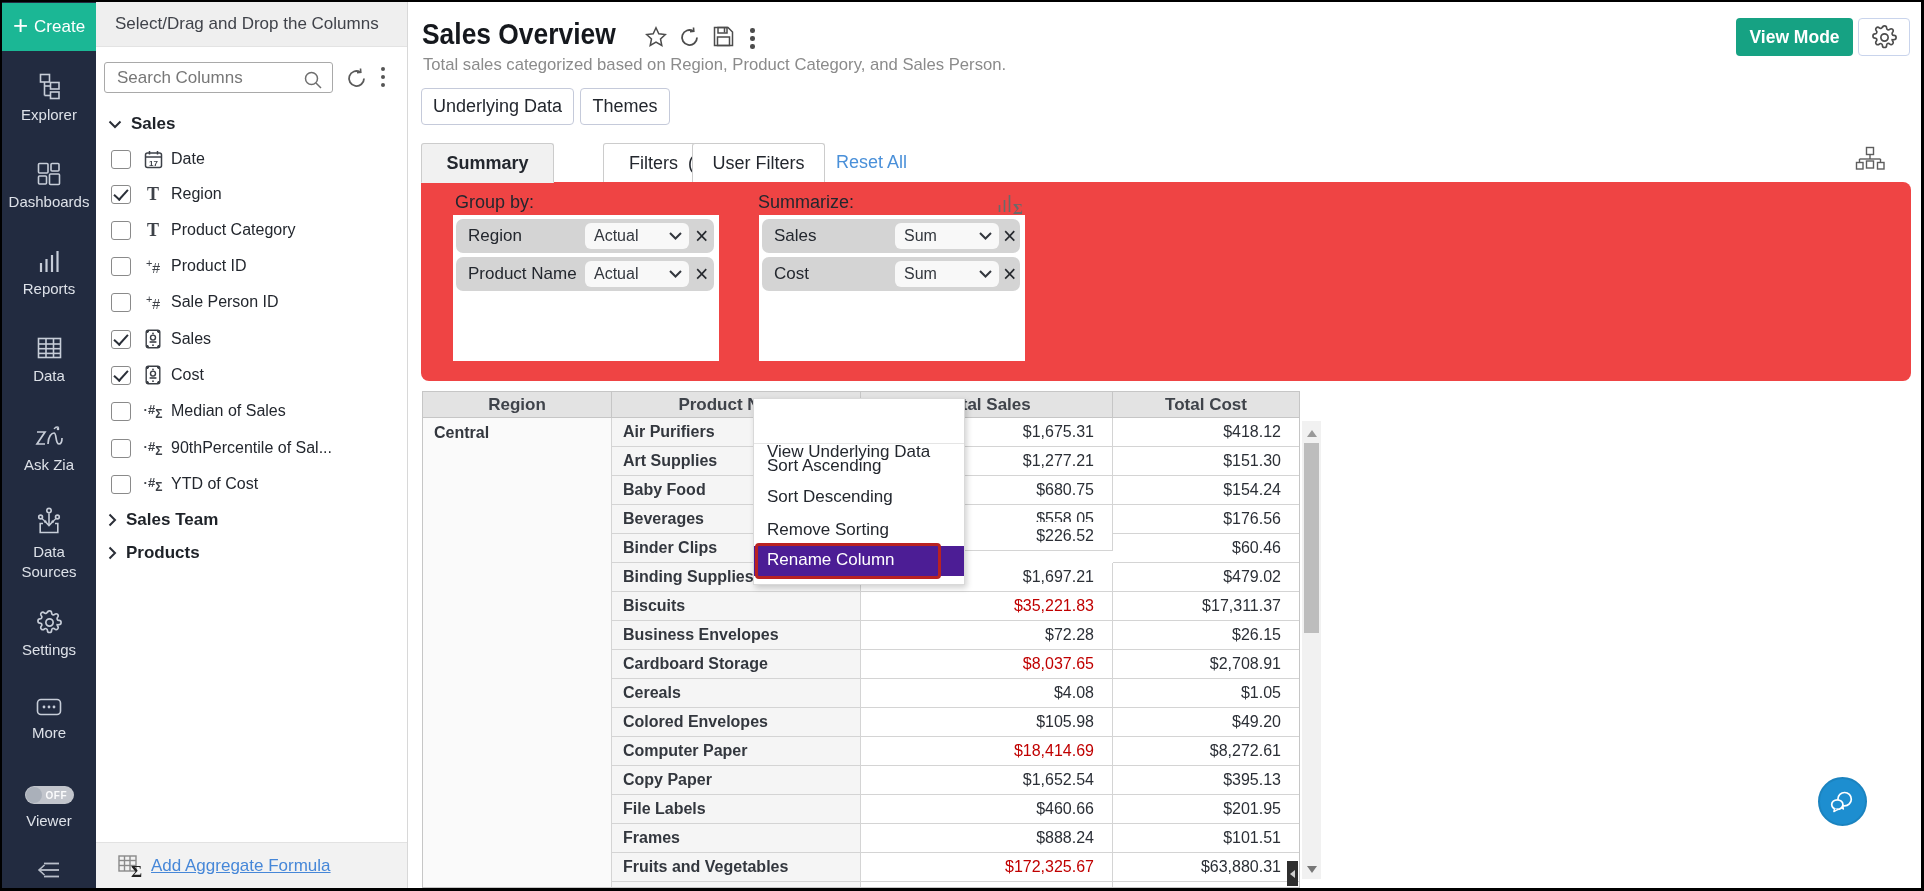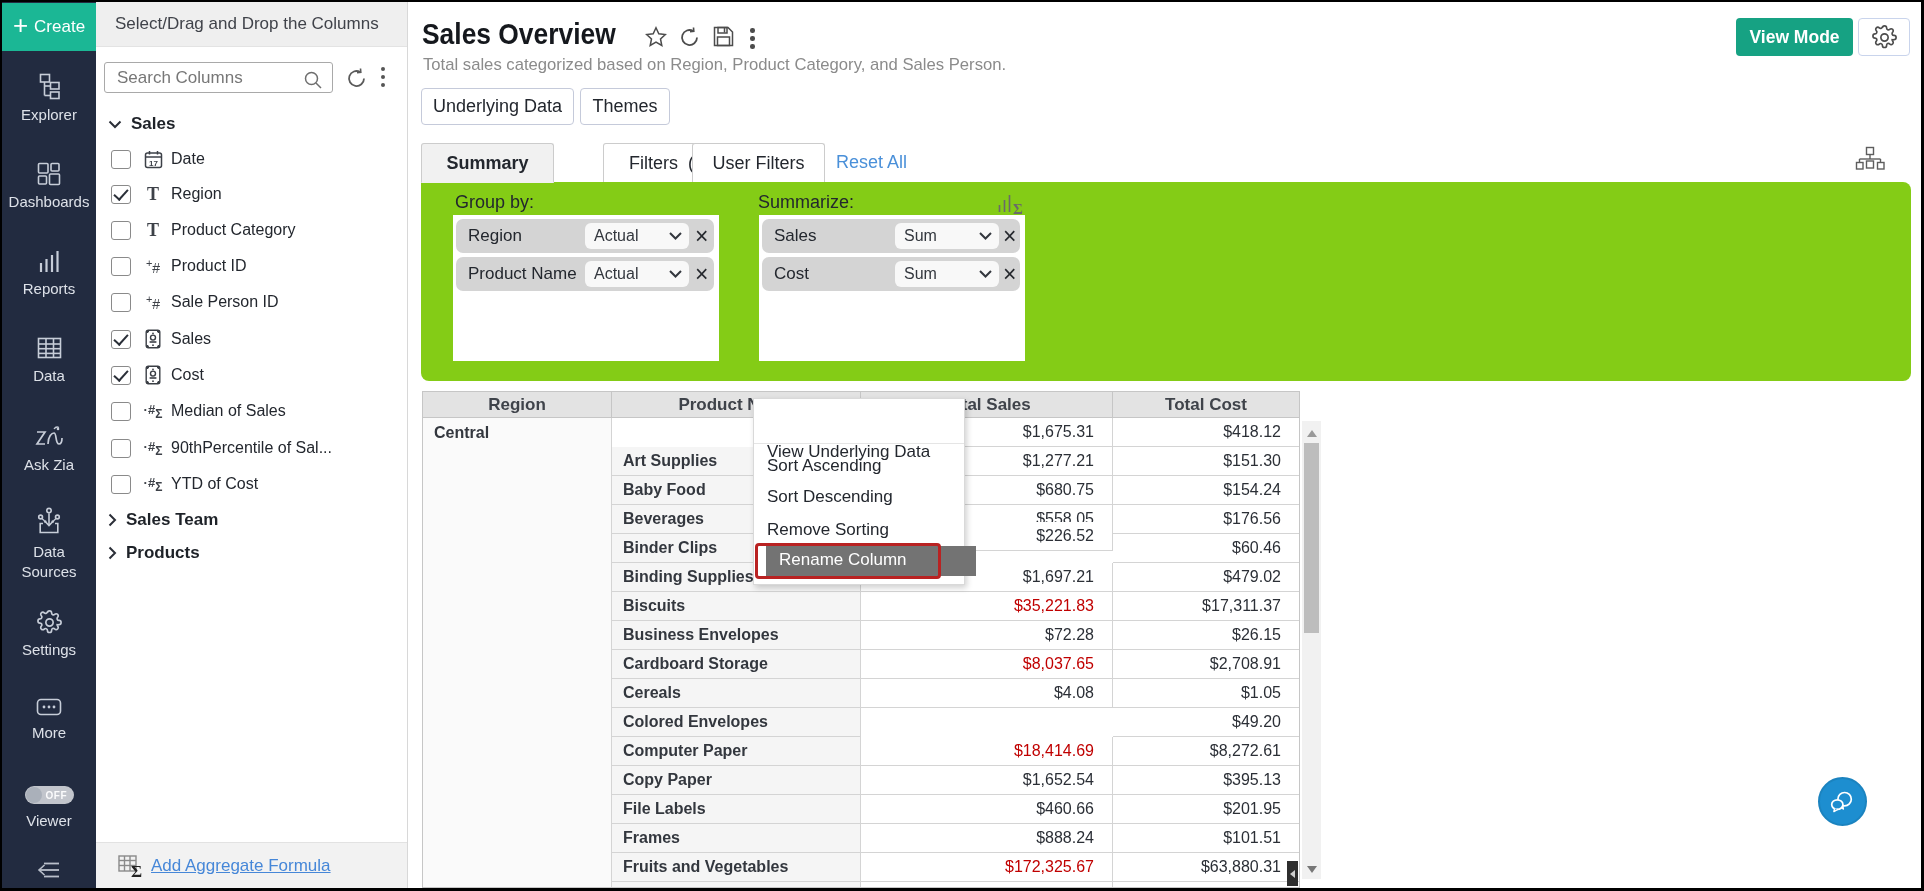--- a/index.html
+++ b/index.html
@@ -35,21 +35,21 @@
 #title{position:absolute;left:13px;top:15px;font-size:30px;transform:scaleX(0.88);transform-origin:left top;white-space:nowrap;font-weight:bold;color:#15181d;}
 #subtitle{position:absolute;left:14px;top:53px;font-size:17px;transform:scaleX(0.98);transform-origin:left top;white-space:nowrap;color:#8b8b8b;}
 .btn{position:absolute;height:37px;border:1px solid #c5cada;border-radius:4px;background:#fff;color:#23272e;
   font-size:18px;display:flex;align-items:center;justify-content:center;}
 #viewmode{position:absolute;left:1327px;top:16px;width:117px;height:38px;background:#16a283;border-radius:4px;
   color:#fff;font-size:17.5px;font-weight:bold;display:flex;align-items:center;justify-content:center;}
 #gearbtn{position:absolute;left:1449px;top:16px;width:52px;height:38px;border:1px solid #c9d4ec;border-radius:4px;background:#fff;
   display:flex;align-items:center;justify-content:center;}
 .tab{position:absolute;top:141px;height:40px;border:1px solid #ccc;border-bottom:none;border-radius:3px 3px 0 0;
   background:#fff;font-size:18px;color:#23272e;display:flex;align-items:center;justify-content:center;}
-#graypanel{position:absolute;left:12px;top:180px;width:1490px;height:199px;background:#84cc16;border-radius:0 8px 8px 8px;}
+#graypanel{position:absolute;left:12px;top:180px;width:1490px;height:199px;background:#ef4444;border-radius:0 8px 8px 8px;}
 .gplabel{font-size:18px;color:#23272e;position:absolute;}
 .whitebox{position:absolute;top:33px;width:266px;height:146px;background:#fff;}
 .pill{position:absolute;left:3px;width:258px;height:34px;background:#d4d4d4;border-radius:7px;display:flex;align-items:center;font-size:17px;color:#23272e;}
 .pill .pname{margin-left:12px;}
 .psel{position:absolute;width:104px;height:26px;background:#f8f8f8;border-radius:6px;font-size:16px;color:#33373e;display:flex;align-items:center;padding-left:9px;}
 .psel svg{position:absolute;right:7px;}
 .px{position:absolute;font-size:23px;color:#26292e;font-weight:normal;line-height:23px;}
 
 #tbl{position:absolute;left:13px;top:389px;width:878px;border:1px solid #c6c6c6;}
 .th{position:absolute;top:0;height:26px;background:#e3e3e3;border-right:1px solid #c6c6c6;
@@ -58,21 +58,21 @@
   display:flex;align-items:center;}
 .pn{background:#f5f5f5;font-weight:bold;color:#33373e;padding-left:11px;}
 .val{background:#fff;color:#2b2f36;justify-content:flex-end;padding-right:18px;}
 .val.red{color:#c00000;}
 #regioncell{position:absolute;background:#fafafa;border-right:1px solid #d4d4d4;font-weight:bold;color:#33373e;font-size:16px;padding-left:11px;padding-top:6px;}
 
 #vsb{position:absolute;left:893px;top:419px;width:19px;height:458px;background:#f1f1f1;}
 
 #ctxmenu{position:absolute;left:344px;top:396px;width:212px;height:187px;background:#fff;border:1px solid #d9d9d9;box-shadow:2px 3px 6px rgba(0,0,0,0.18);z-index:40;}
 .mi{position:absolute;left:0;width:100%;height:30px;display:flex;align-items:center;padding-left:13px;font-size:17px;color:#23272e;}
-#renitem{position:absolute;left:12px;top:147px;width:100%;height:30px;background:#737373;}
+#renitem{position:absolute;left:0;top:147px;width:100%;height:30px;background:#4c1d95;}
 #redbox{position:absolute;left:1px;top:144px;width:186px;height:36px;border:3px solid #b92222;border-radius:4px;z-index:42;}
 #renitem span{position:absolute;left:13px;top:4px;color:#fff;font-size:17px;}
 
 #chat{position:absolute;left:1818px;top:777px;width:49px;height:49px;border-radius:50%;background:#1d8ed0;border:2px solid #1b83bf;z-index:50;
  display:flex;align-items:center;justify-content:center;}
 </style>
 </head>
 <body>
 
 <div class="fr" style="left:0;top:0;width:1924px;height:2px;"></div>
@@ -344,20 +344,21 @@
         <div class="px" style="left:241px;top:6px;">×</div>
         </div>
     </div>
   </div>
   <div id="tbl" style="height:497px;overflow:hidden;">
     <div class="th" style="left:0;width:189px;border-bottom:1px solid #c6c6c6;">Region</div>
     <div class="th" style="left:189px;width:249px;border-bottom:1px solid #c6c6c6;">Product Name</div>
     <div class="th" style="left:438px;width:252px;border-bottom:1px solid #c6c6c6;">Total Sales</div>
     <div class="th" style="left:690px;width:186px;border-right:none;border-bottom:1px solid #c6c6c6;">Total Cost</div>
     <div id="regioncell" style="left:0;top:26px;width:189px;height:493px;">Central</div>
+    <div class="cell pn" style="left:189px;top:26px;width:249px;">Air Purifiers</div>
     <div class="cell val" style="left:438px;top:26px;width:252px;">$1,675.31</div>
     <div class="cell val" style="left:690px;top:26px;width:186px;border-right:none;">$418.12</div>
     <div class="cell pn" style="left:189px;top:55px;width:249px;">Art Supplies</div>
     <div class="cell val" style="left:438px;top:55px;width:252px;">$1,277.21</div>
     <div class="cell val" style="left:690px;top:55px;width:186px;border-right:none;">$151.30</div>
     <div class="cell pn" style="left:189px;top:84px;width:249px;">Baby Food</div>
     <div class="cell val" style="left:438px;top:84px;width:252px;">$680.75</div>
     <div class="cell val" style="left:690px;top:84px;width:186px;border-right:none;">$154.24</div>
     <div class="cell pn" style="left:189px;top:113px;width:249px;">Beverages</div>
     <div class="cell val" style="left:438px;top:113px;width:252px;">$558.05</div>
@@ -374,20 +375,21 @@
     <div class="cell pn" style="left:189px;top:229px;width:249px;">Business Envelopes</div>
     <div class="cell val" style="left:438px;top:229px;width:252px;">$72.28</div>
     <div class="cell val" style="left:690px;top:229px;width:186px;border-right:none;">$26.15</div>
     <div class="cell pn" style="left:189px;top:258px;width:249px;">Cardboard Storage</div>
     <div class="cell val red" style="left:438px;top:258px;width:252px;">$8,037.65</div>
     <div class="cell val" style="left:690px;top:258px;width:186px;border-right:none;">$2,708.91</div>
     <div class="cell pn" style="left:189px;top:287px;width:249px;">Cereals</div>
     <div class="cell val" style="left:438px;top:287px;width:252px;">$4.08</div>
     <div class="cell val" style="left:690px;top:287px;width:186px;border-right:none;">$1.05</div>
     <div class="cell pn" style="left:189px;top:316px;width:249px;">Colored Envelopes</div>
+    <div class="cell val" style="left:438px;top:316px;width:252px;">$105.98</div>
     <div class="cell val" style="left:690px;top:316px;width:186px;border-right:none;">$49.20</div>
     <div class="cell pn" style="left:189px;top:345px;width:249px;">Computer Paper</div>
     <div class="cell val red" style="left:438px;top:345px;width:252px;">$18,414.69</div>
     <div class="cell val" style="left:690px;top:345px;width:186px;border-right:none;">$8,272.61</div>
     <div class="cell pn" style="left:189px;top:374px;width:249px;">Copy Paper</div>
     <div class="cell val" style="left:438px;top:374px;width:252px;">$1,652.54</div>
     <div class="cell val" style="left:690px;top:374px;width:186px;border-right:none;">$395.13</div>
     <div class="cell pn" style="left:189px;top:403px;width:249px;">File Labels</div>
     <div class="cell val" style="left:438px;top:403px;width:252px;">$460.66</div>
     <div class="cell val" style="left:690px;top:403px;width:186px;border-right:none;">$201.95</div>

